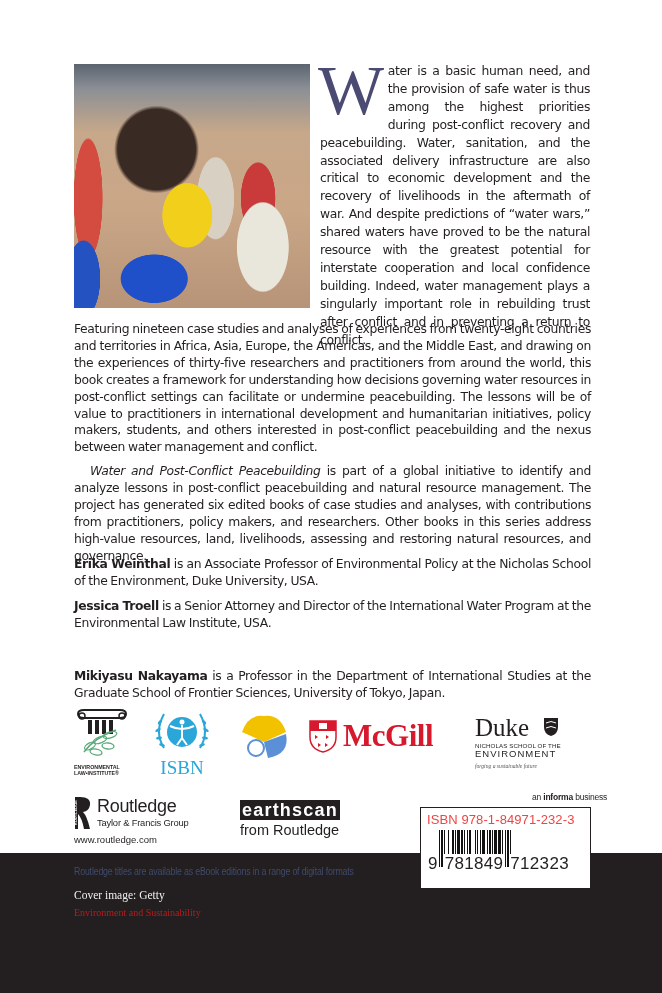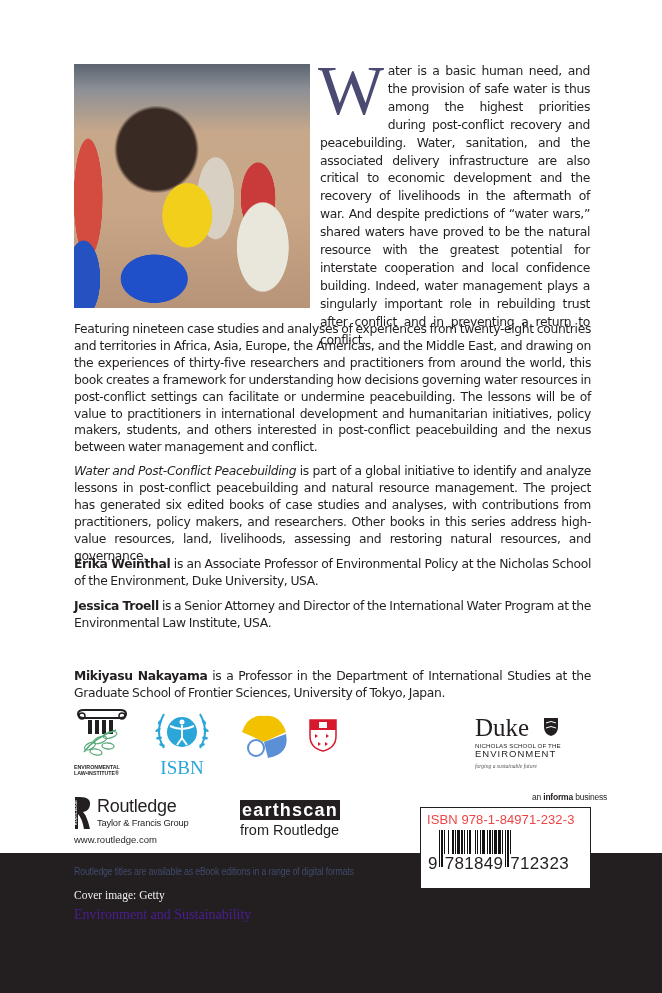--- a/index.html
+++ b/index.html
@@ -28,21 +28,21 @@
   .dropcap {
     float: left; font-family: "Liberation Serif", serif; font-size: 70px; line-height: 54px;
     color: #4a4a72; margin: 2px 4px 0 -2px; height: 54px;
   }
 
   .body-text {
     position: absolute; left: 74px; width: 517px;
     font-size: 12.35px; line-height: 16.9px; text-align: justify;
     letter-spacing: -0.35px; word-spacing: -0.6px;
   }
-  .body-text em { font-style: italic; }
+  .body-text em { font-style: italic; margin-left: 16px; }
   .body-text b { font-weight: bold; }
 
   .logo { position: absolute; }
   .eli { left: 74px; top: 708px; width: 60px; height: 70px; }
   .unep { left: 152px; top: 708px; width: 60px; height: 70px; }
   .utokyo { left: 238px; top: 712px; width: 52px; height: 50px; }
   .mcgill { left: 308px; top: 718px; width: 145px; height: 40px; }
   .duke { left: 475px; top: 716px; width: 90px; height: 60px; }
 
   .routledge { left: 74px; top: 796px; width: 150px; height: 55px; }
@@ -77,21 +77,21 @@
   .ebook {
     position: absolute; left: 74px; top: 866px; font-family: "Liberation Sans", sans-serif;
     font-size: 10px; color: #3f4a6c; letter-spacing: -0.2px; transform: scaleX(0.88); transform-origin: left;
   }
   .cover {
     position: absolute; left: 74px; top: 889px; font-family: "Liberation Serif", serif;
     font-size: 11.5px; color: #f0f0f0;
   }
   .subject {
     position: absolute; left: 74px; top: 907px; font-family: "Liberation Serif", serif;
-    font-size: 14px; color: #4c1d95;
+    font-size: 10px; color: #b91c1c;
   }
 </style>
 </head>
 <body>
 
 <div class="photo"></div>
 
 <div class="intro">
   <span class="dropcap">W</span><span>ater is a basic human need, and the provision of safe water is thus among the highest priorities during post-conflict recovery and peacebuilding. Water, sanitation, and the associated delivery infrastructure are also critical to economic development and the recovery of livelihoods in the aftermath of war. And despite predictions of “water wars,” shared waters have proved to be the natural resource with the greatest potential for interstate cooperation and local confidence building. Indeed, water management plays a singularly important role in rebuilding trust after conflict and in preventing a return to conflict.</span>
 </div>
@@ -165,20 +165,21 @@
   </svg>
 </div>
 
 <div class="logo mcgill">
   <svg width="30" height="34" viewBox="0 0 30 34" style="vertical-align:middle;">
     <path d="M2 2 L28 2 L28 18 Q28 30 15 33 Q2 30 2 18 Z" fill="#fff" stroke="#d7192d" stroke-width="1.5"></path>
     <rect x="2" y="2" width="26" height="10" fill="#d7192d"></rect>
     <rect x="11" y="4" width="8" height="6" fill="#fff"></rect>
     <path d="M7 16 l3 2 -3 2z M18 16 l3 2 -3 2z M10 24 l3 2 -3 2z M17 24 l3 2 -3 2z" fill="#d7192d"></path>
   </svg>
+  <span style="font-family:'Liberation Serif',serif;font-weight:bold;font-size:31px;color:#d7192d;vertical-align:middle;letter-spacing:-0.5px;">McGill</span>
 </div>
 
 <div class="logo duke">
   <div style="display:flex;align-items:flex-start;">
     <span style="font-family:'Liberation Serif',serif;font-size:25px;line-height:24px;color:#231f20;">Duke</span>
     <svg width="16" height="20" viewBox="0 0 16 20" style="margin-left:14px;margin-top:1px;">
       <path d="M1 1 L15 1 L15 10 Q15 17 8 19 Q1 17 1 10 Z" fill="#231f20"></path>
       <path d="M3 6 Q8 3 13 6 M3 11 Q8 8 13 11" stroke="#fff" stroke-width="1" fill="none"></path>
     </svg>
   </div>

